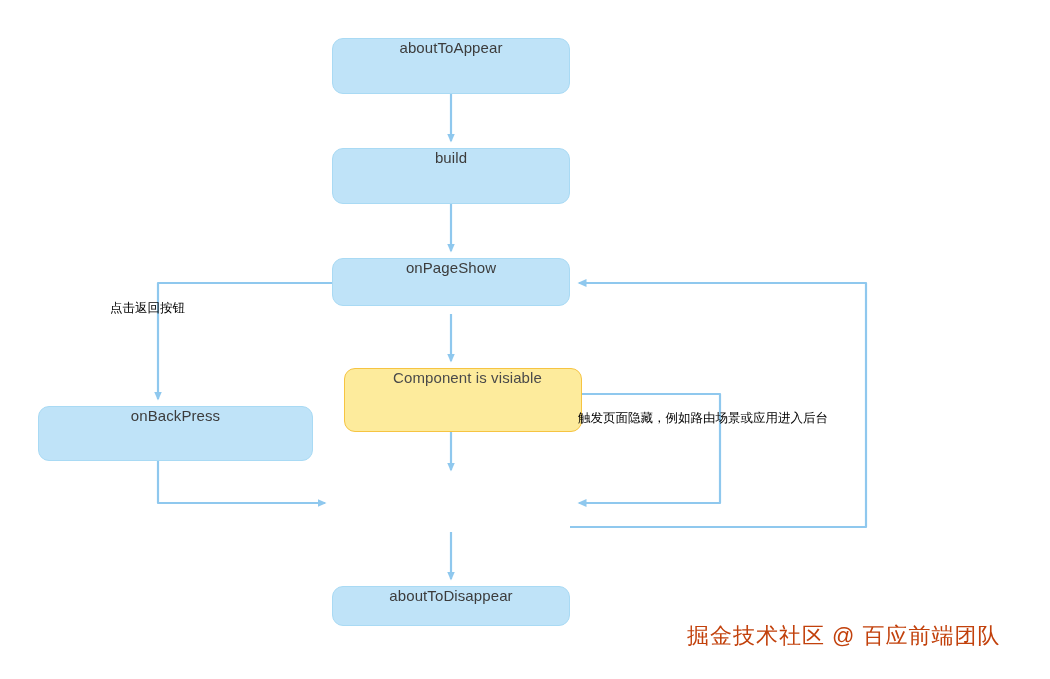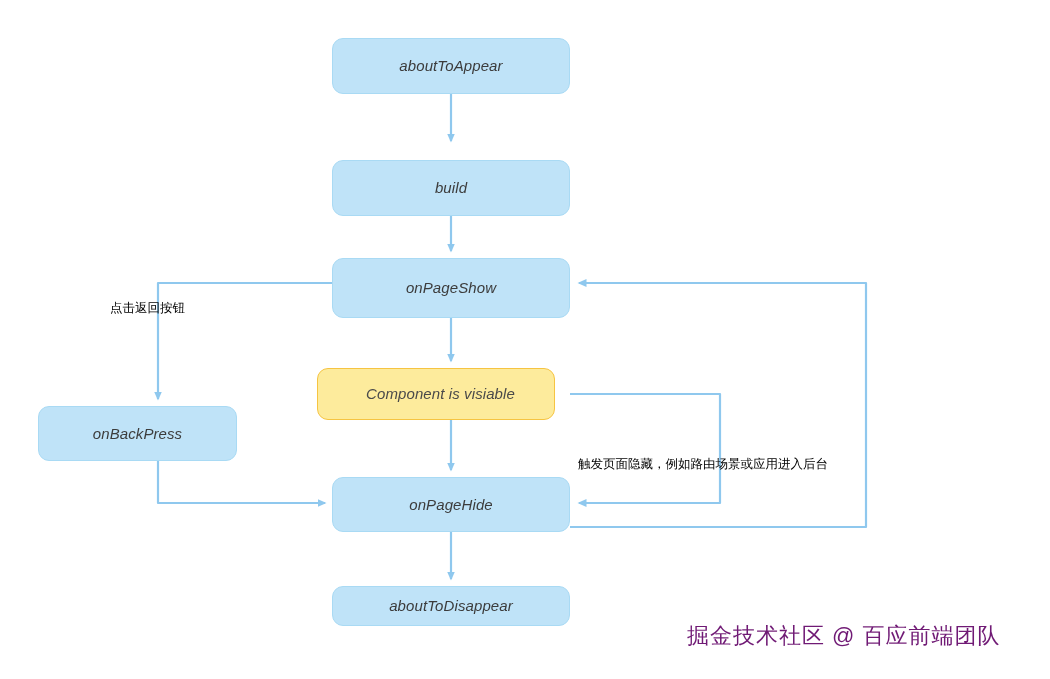--- a/index.html
+++ b/index.html
@@ -25,29 +25,27 @@
     left: 0;
     top: 0;
     width: 1050px;
     height: 679px;
     pointer-events: none;
   }
   .node {
     position: absolute;
     box-sizing: border-box;
     display: flex;
-    align-items: center;
     justify-content: center;
     border-radius: 11px;
     font-size: 15px;
     letter-spacing: 0.1px;
     color: #3c3c3c;
     text-align: center;
     line-height: 1.2;
-    font-style: italic;
   }
   .node.blue {
     background: #bfe3f8;
     border: 1.2px solid #a9daf4;
   }
   .node.yellow {
     background: #fdeb9c;
     border: 1.6px solid #f6c442;
     color: #4a4a4a;
   }
@@ -55,21 +53,21 @@
     position: absolute;
     font-size: 12.5px;
     color: #000000;
     white-space: nowrap;
     font-family: "Liberation Sans", "DejaVu Sans", sans-serif;
     line-height: 1;
   }
   .watermark {
     position: absolute;
     font-size: 22px;
-    color: #701a75;
+    color: #c2410c;
     white-space: nowrap;
     letter-spacing: 1px;
     font-family: "Liberation Sans", "DejaVu Sans", sans-serif;
   }
 </style>
 </head>
 <body>
 
 <div id="canvas">
 
@@ -114,44 +112,41 @@
 
     <g>
       <path d="M570,527 L866,527 L866,283 L579,283" stroke="#8fc8ee" stroke-width="2.2" fill="none" stroke-linejoin="round" marker-end="url(#arrow)"></path>
     </g>
   </svg>
 
   <div class="node blue" style="left:332px; top:38px; width:238px; height:56px;">
     <span>aboutToAppear</span>
   </div>
 
-  <div class="node blue" style="left:332px; top:148px; width:238px; height:56px;margin-top:12px;">
+  <div class="node blue" style="left:332px; top:148px; width:238px; height:56px;">
     <span>build</span>
   </div>
 
-  <div class="node blue" style="left:332px; top:258px; width:238px; height:60px;">
+  <div class="node blue" style="left:332px; top:258px; width:238px; height:48px;">
     <span>onPageShow</span>
   </div>
 
-  <div class="node yellow" style="left:317px; top:368px; width:238px; height:52px;padding-left:9px;">
+  <div class="node yellow" style="left:344px; top:368px; width:238px; height:64px;padding-left:9px;">
     <span>Component is visiable</span>
   </div>
 
-  <div class="node blue" style="left:332px; top:477px; width:238px; height:55px;">
-    <span>onPageHide</span>
-  </div>
 
   <div class="node blue" style="left:332px; top:586px; width:238px; height:40px;">
     <span>aboutToDisappear</span>
   </div>
 
-  <div class="node blue" style="left:38px; top:406px; width:199px; height:55px;">
+  <div class="node blue" style="left:38px; top:406px; width:275px; height:55px;">
     <span>onBackPress</span>
   </div>
 
   <div class="edge-label" style="left:110px; top:302px;">点击返回按钮</div>
 
 
-  <div class="edge-label" style="left:578px; top:458px;">触发页面隐藏，例如路由场景或应用进入后台</div>
+  <div class="edge-label" style="left:578px; top:412px;">触发页面隐藏，例如路由场景或应用进入后台</div>
 
   <div class="watermark" style="left:687px; top:621px;">掘金技术社区 @ 百应前端团队</div>
 
 </div>
 
 </body></html>

